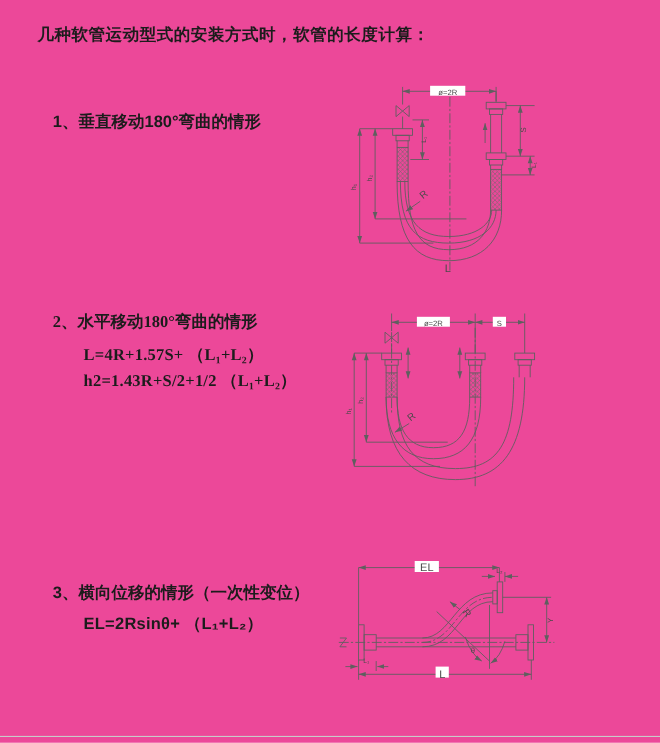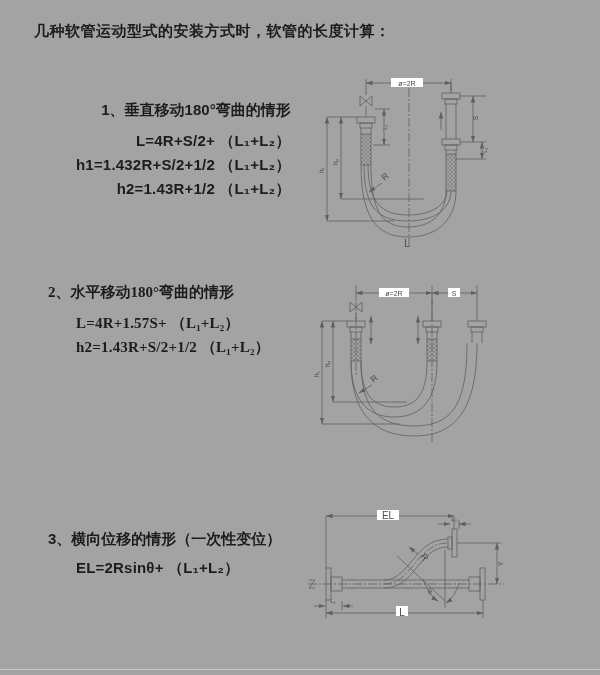--- a/index.html
+++ b/index.html
@@ -1,17 +1,17 @@
 <!DOCTYPE html>
 <html><head>
 <meta charset="utf-8">
 <style>
   html,body{margin:0;padding:0;}
   body{width:600px;height:675px;background:#ffffff;font-family:"Liberation Sans","DejaVu Sans",sans-serif;color:#1c1c1c;position:relative;overflow:hidden;}
-  .page{position:absolute;inset:0;background:#a3a3a3;}
+  .page{position:absolute;inset:0;background:#ec4899;}
   .title{position:absolute;left:34px;top:22px;font-size:15px;font-weight:bold;letter-spacing:.5px;white-space:nowrap;}
   .section{position:absolute;left:48px;white-space:nowrap;}
   .sec1{top:101px;text-align:right;}
   .sec2{top:283px;font-family:Liberation Serif, serif;}
   .sec3{top:490px;margin-top:40px;}
   .heading{font-size:15px;font-weight:bold;}
   .formulas{margin:9px 0 0 28px;}
   .sec3 .formulas{margin-top:7px;}
   .formula{font-size:15px;font-weight:bold;line-height:24px;letter-spacing:.2px;}
   svg{position:absolute;}
@@ -23,25 +23,20 @@
 </style>
 </head>
 <body>
 
 <div class="page">
 
   <div class="title">几种软管运动型式的安装方式时，软管的长度计算：</div>
 
   <div class="section sec1">
     <div class="heading">1、垂直移动180°弯曲的情形</div>
-    <div class="formulas">
-      <div class="formula">L=4R+S/2+ （L₁+L₂）</div>
-      <div class="formula">h1=1.432R+S/2+1/2 （L₁+L₂）</div>
-      <div class="formula">h2=1.43R+1/2 （L₁+L₂）</div>
-    </div>
   </div>
 
   <div class="section sec2">
     <div class="heading">2、水平移动180°弯曲的情形</div>
     <div class="formulas">
       <div class="formula">L=4R+1.57S+ （L₁+L₂）</div>
       <div class="formula">h2=1.43R+S/2+1/2 （L₁+L₂）</div>
     </div>
   </div>
 

